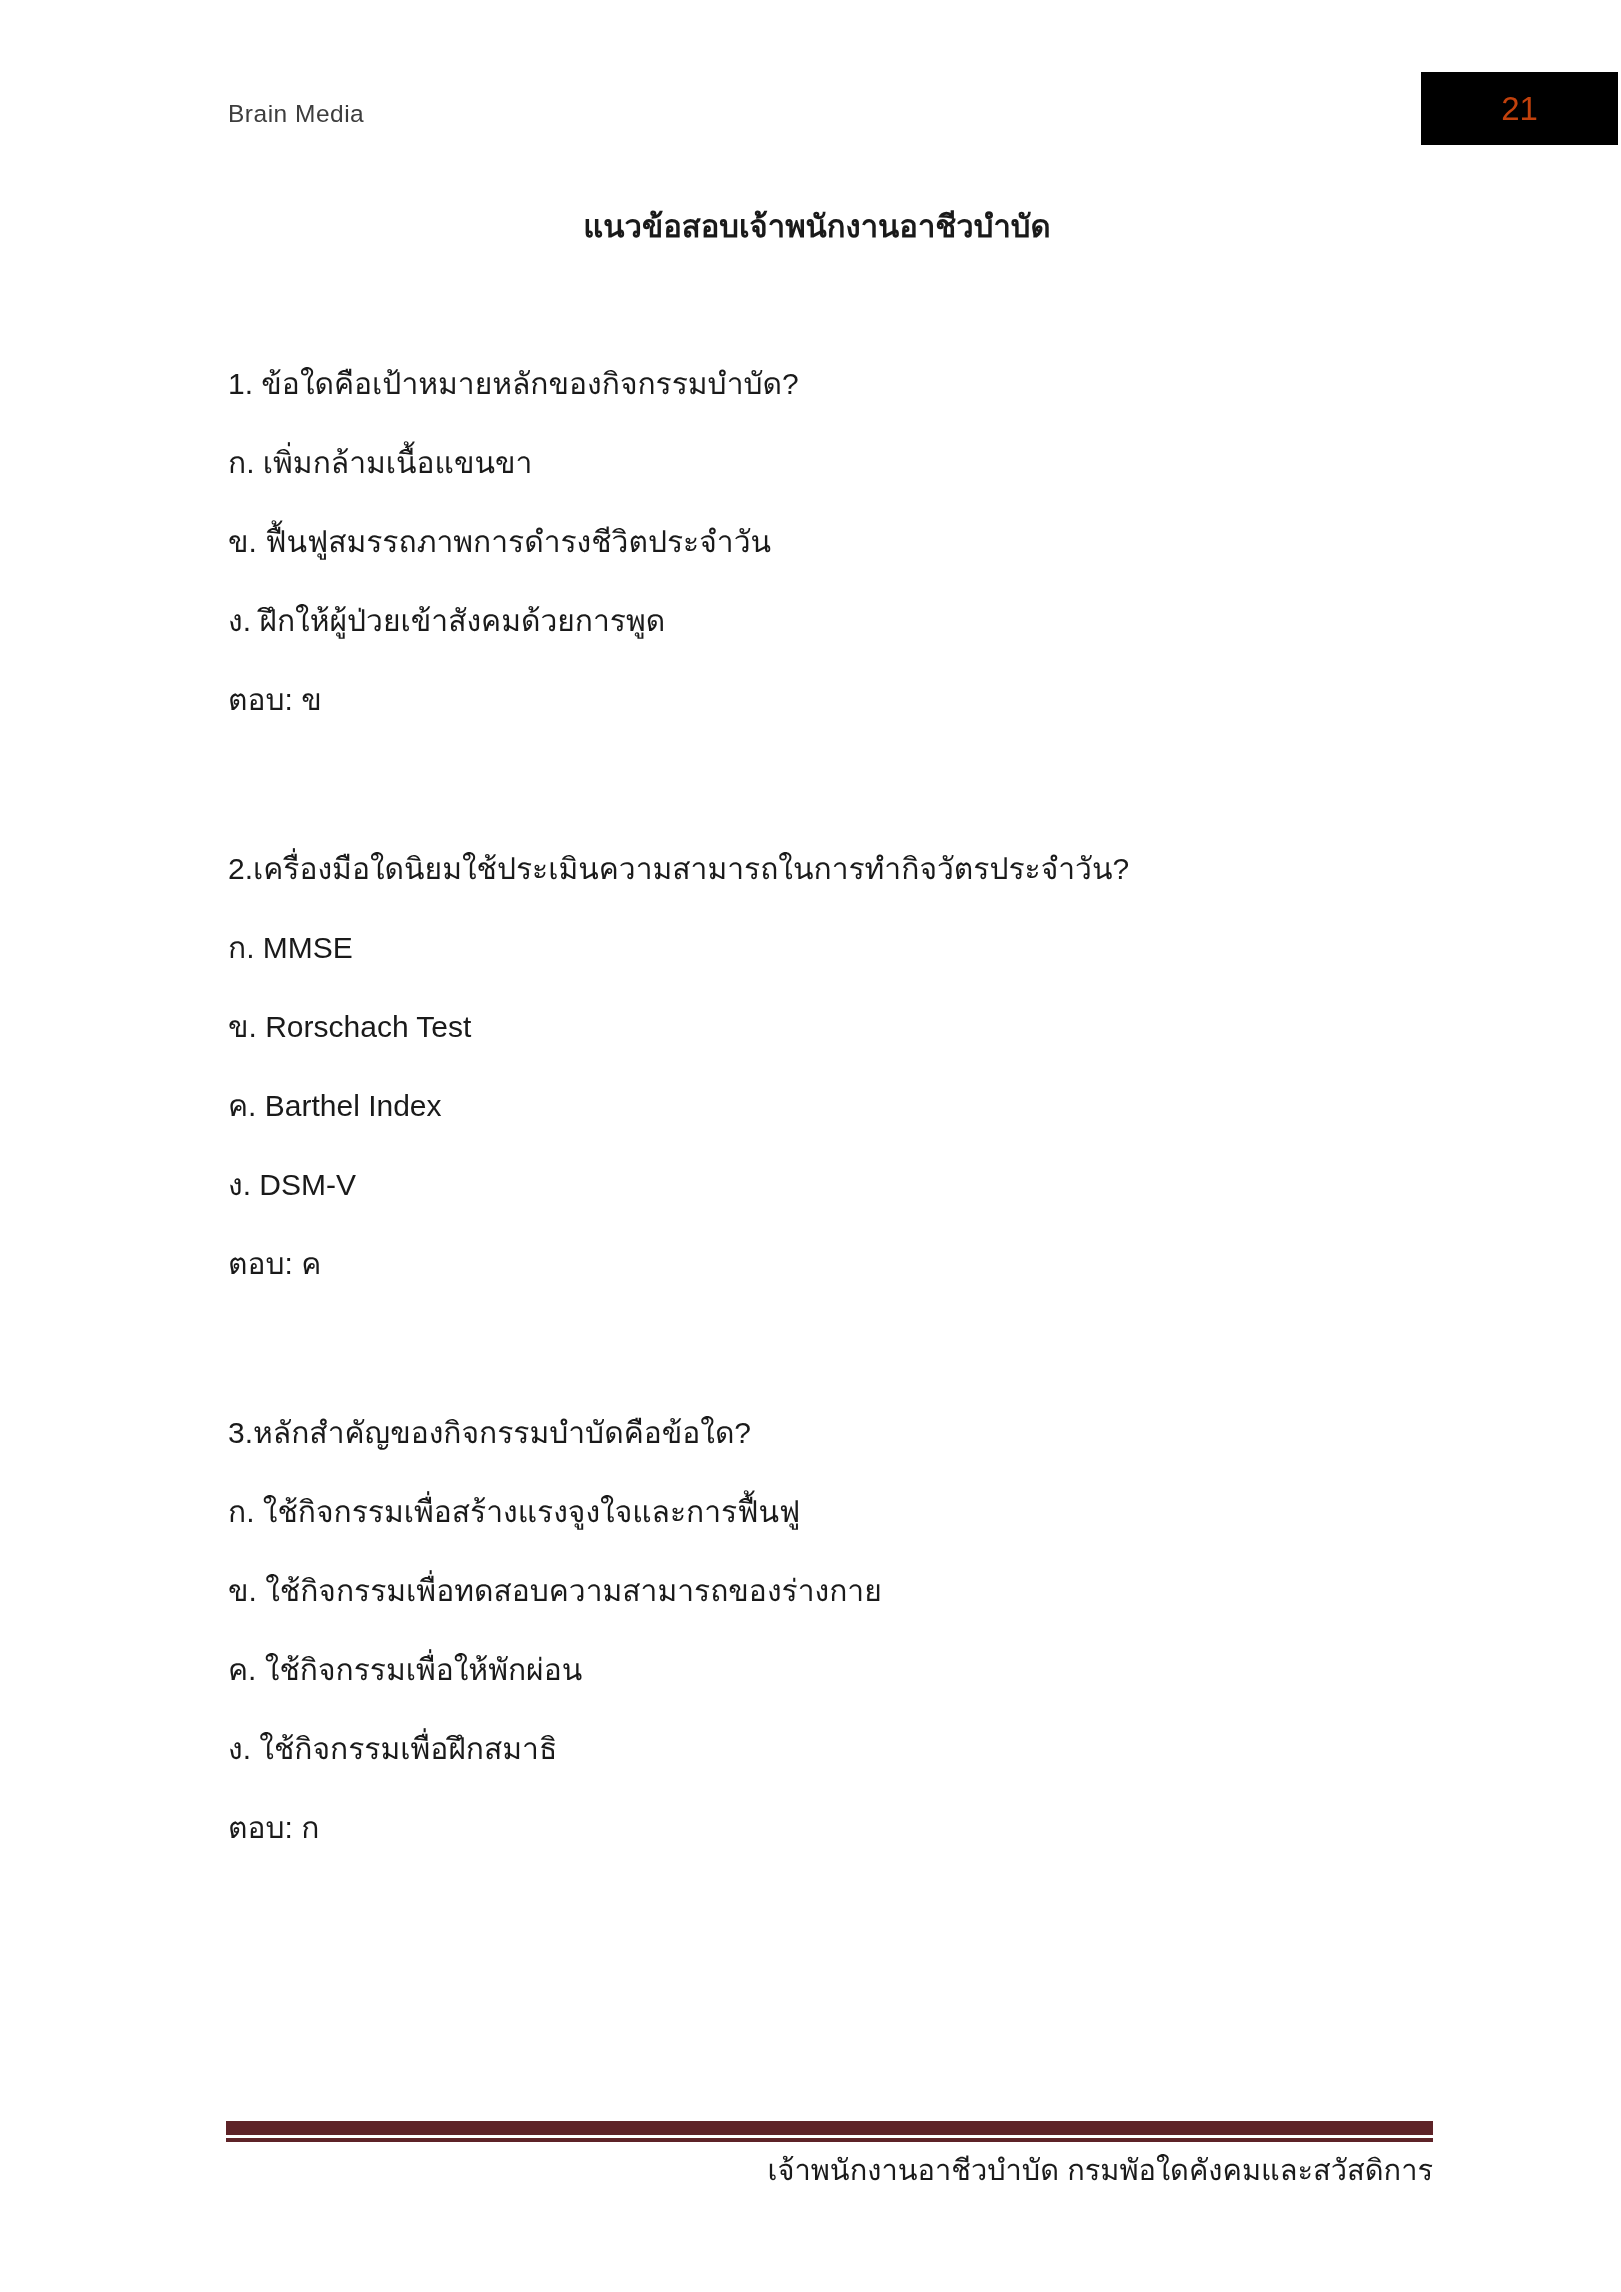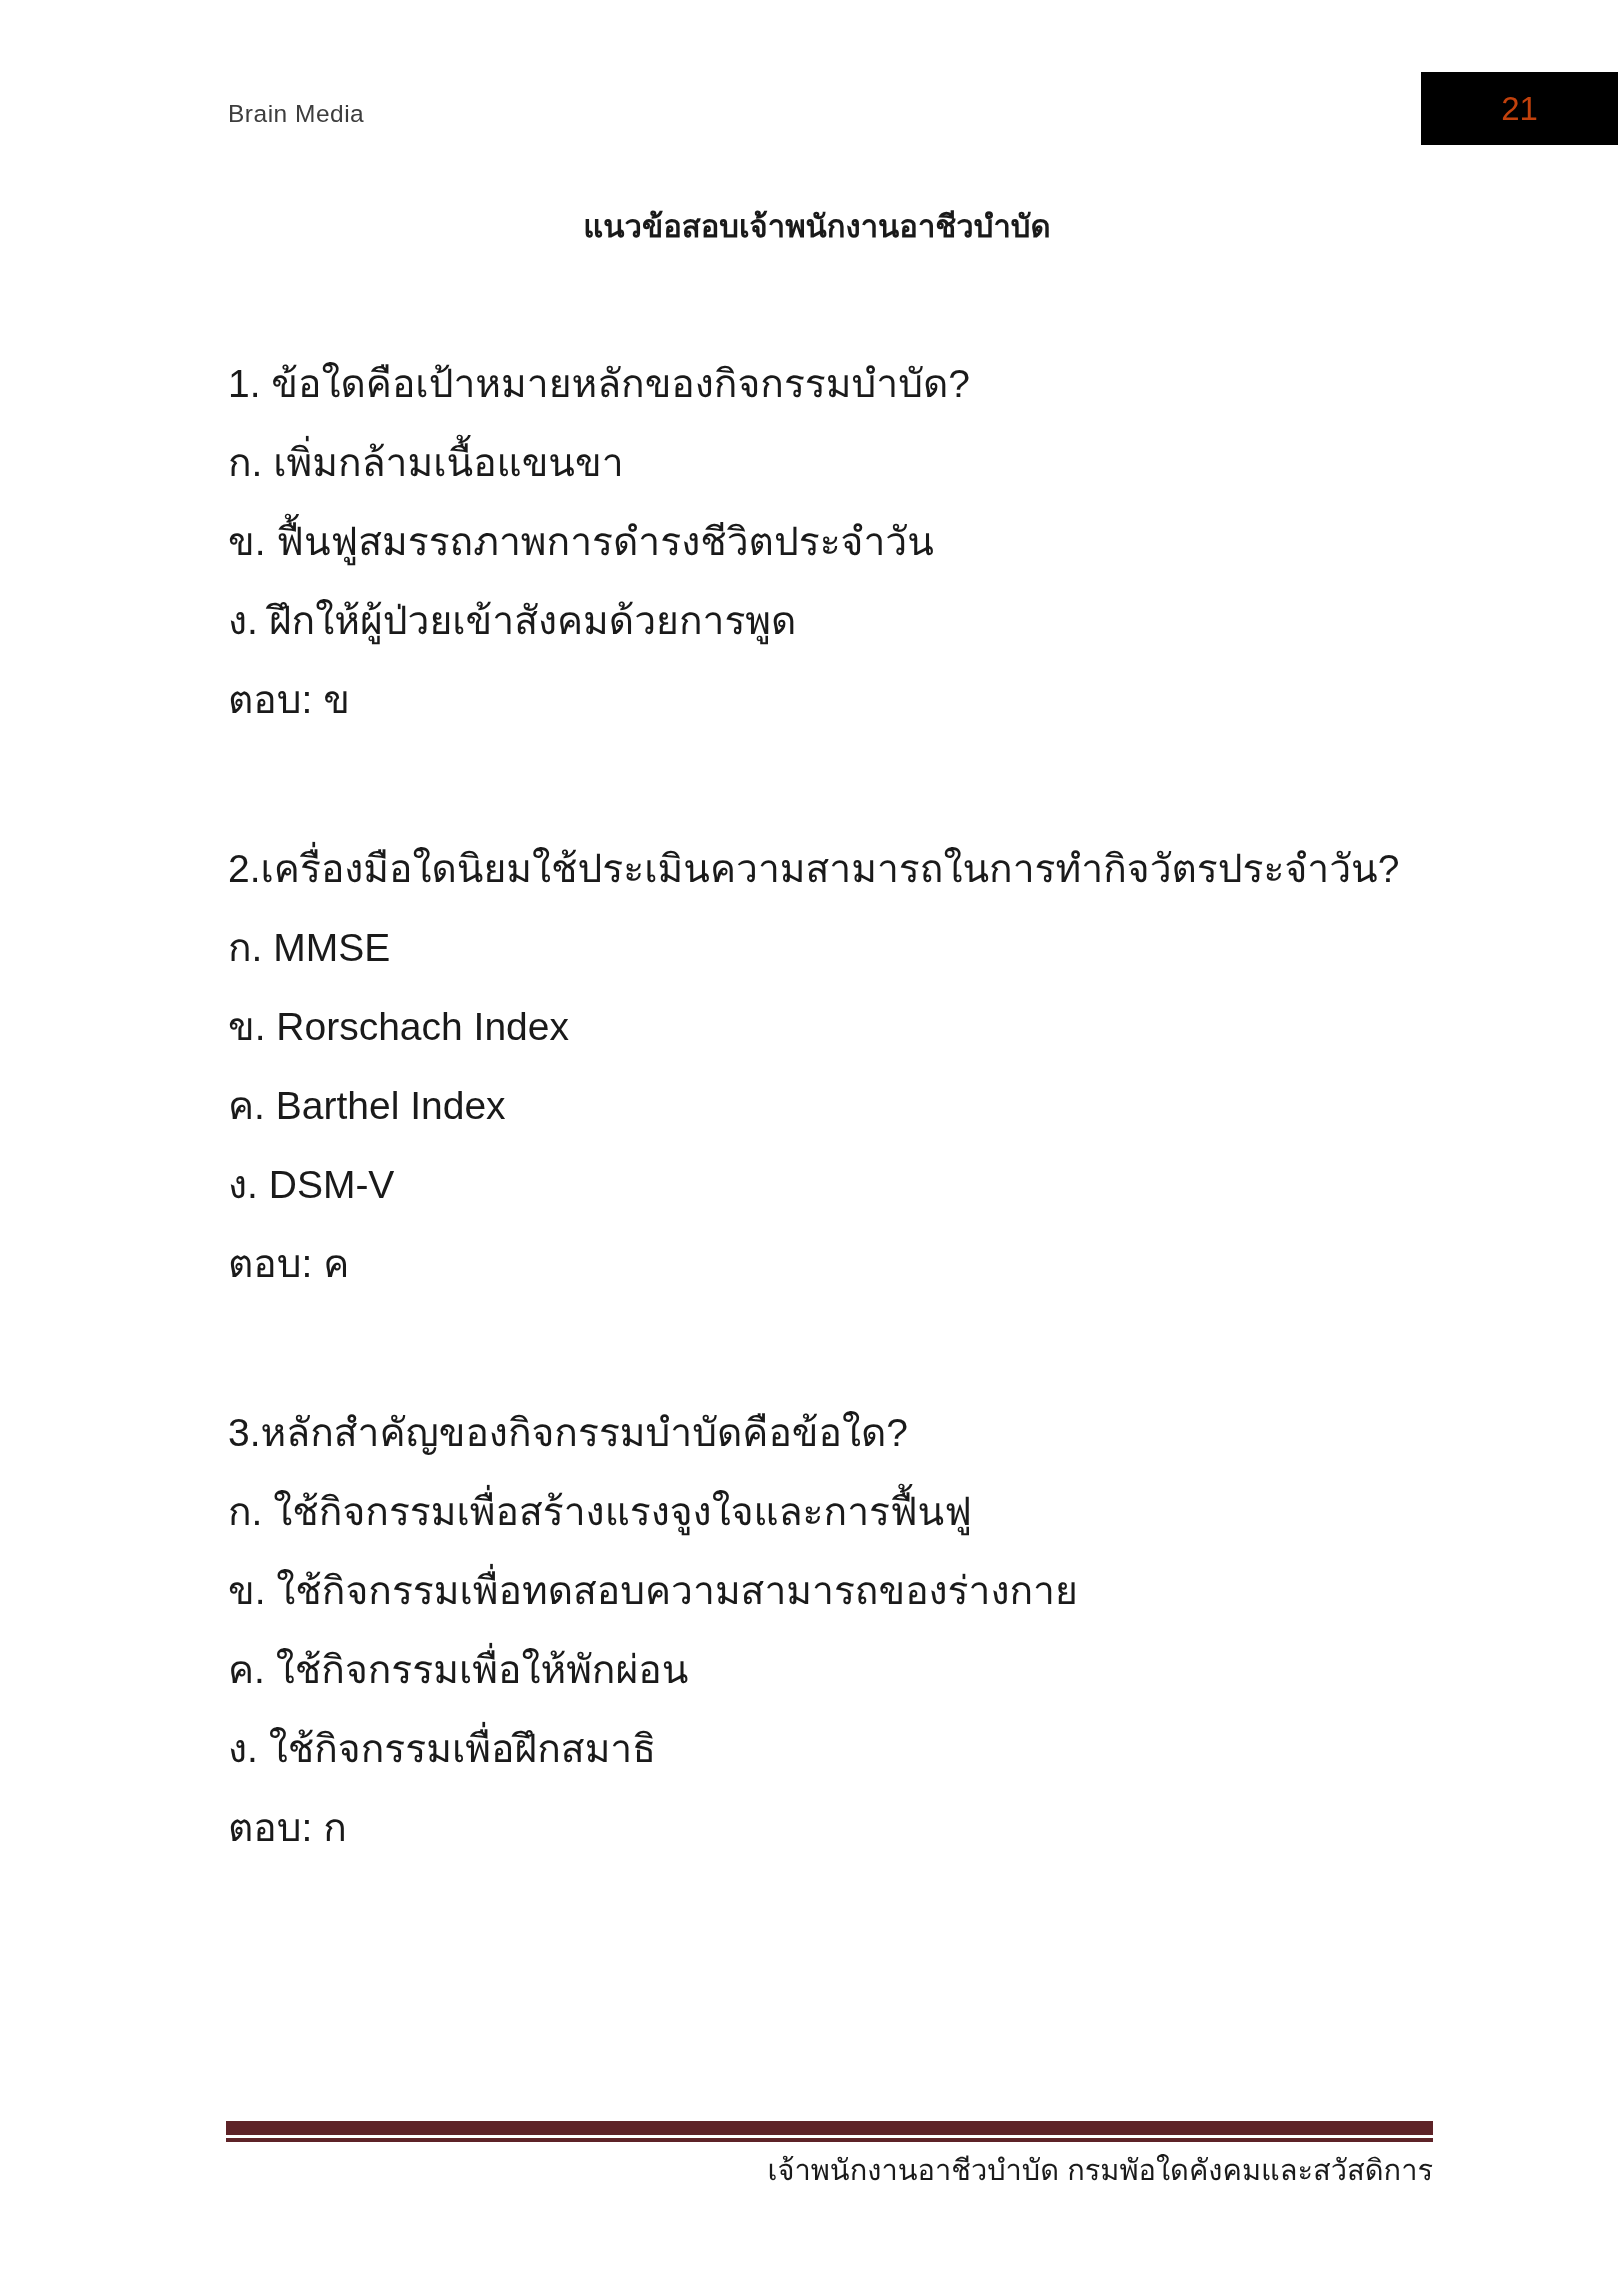--- a/index.html
+++ b/index.html
@@ -51,21 +51,21 @@
     font-weight: bold;
     white-space: nowrap;
   }
 
   
   .content {
     position: absolute;
     top: 344px;
     left: 228px;
     width: 1210px;
-    font-size: 39px;
+    font-size: 30px;
   }
   .qblock p {
     height: 79px;
     line-height: 79px;
     white-space: nowrap;
     overflow: visible;
   }
   .qblock + .qblock { margin-top: 90px; }
 
   
@@ -115,21 +115,21 @@
       <p>1. ข้อใดคือเป้าหมายหลักของกิจกรรมบำบัด?</p>
       <p>ก. เพิ่มกล้ามเนื้อแขนขา</p>
       <p>ข. ฟื้นฟูสมรรถภาพการดำรงชีวิตประจำวัน</p>
       <p>ง. ฝึกให้ผู้ป่วยเข้าสังคมด้วยการพูด</p>
       <p>ตอบ: ข</p>
     </section>
 
     <section class="qblock">
       <p>2.เครื่องมือใดนิยมใช้ประเมินความสามารถในการทำกิจวัตรประจำวัน?</p>
       <p>ก. MMSE</p>
-      <p>ข. Rorschach Index</p>
+      <p>ข. Rorschach Test</p>
       <p>ค. Barthel Index</p>
       <p>ง. DSM-V</p>
       <p>ตอบ: ค</p>
     </section>
 
     <section class="qblock">
       <p>3.หลักสำคัญของกิจกรรมบำบัดคือข้อใด?</p>
       <p>ก. ใช้กิจกรรมเพื่อสร้างแรงจูงใจและการฟื้นฟู</p>
       <p>ข. ใช้กิจกรรมเพื่อทดสอบความสามารถของร่างกาย</p>
       <p>ค. ใช้กิจกรรมเพื่อให้พักผ่อน</p>

